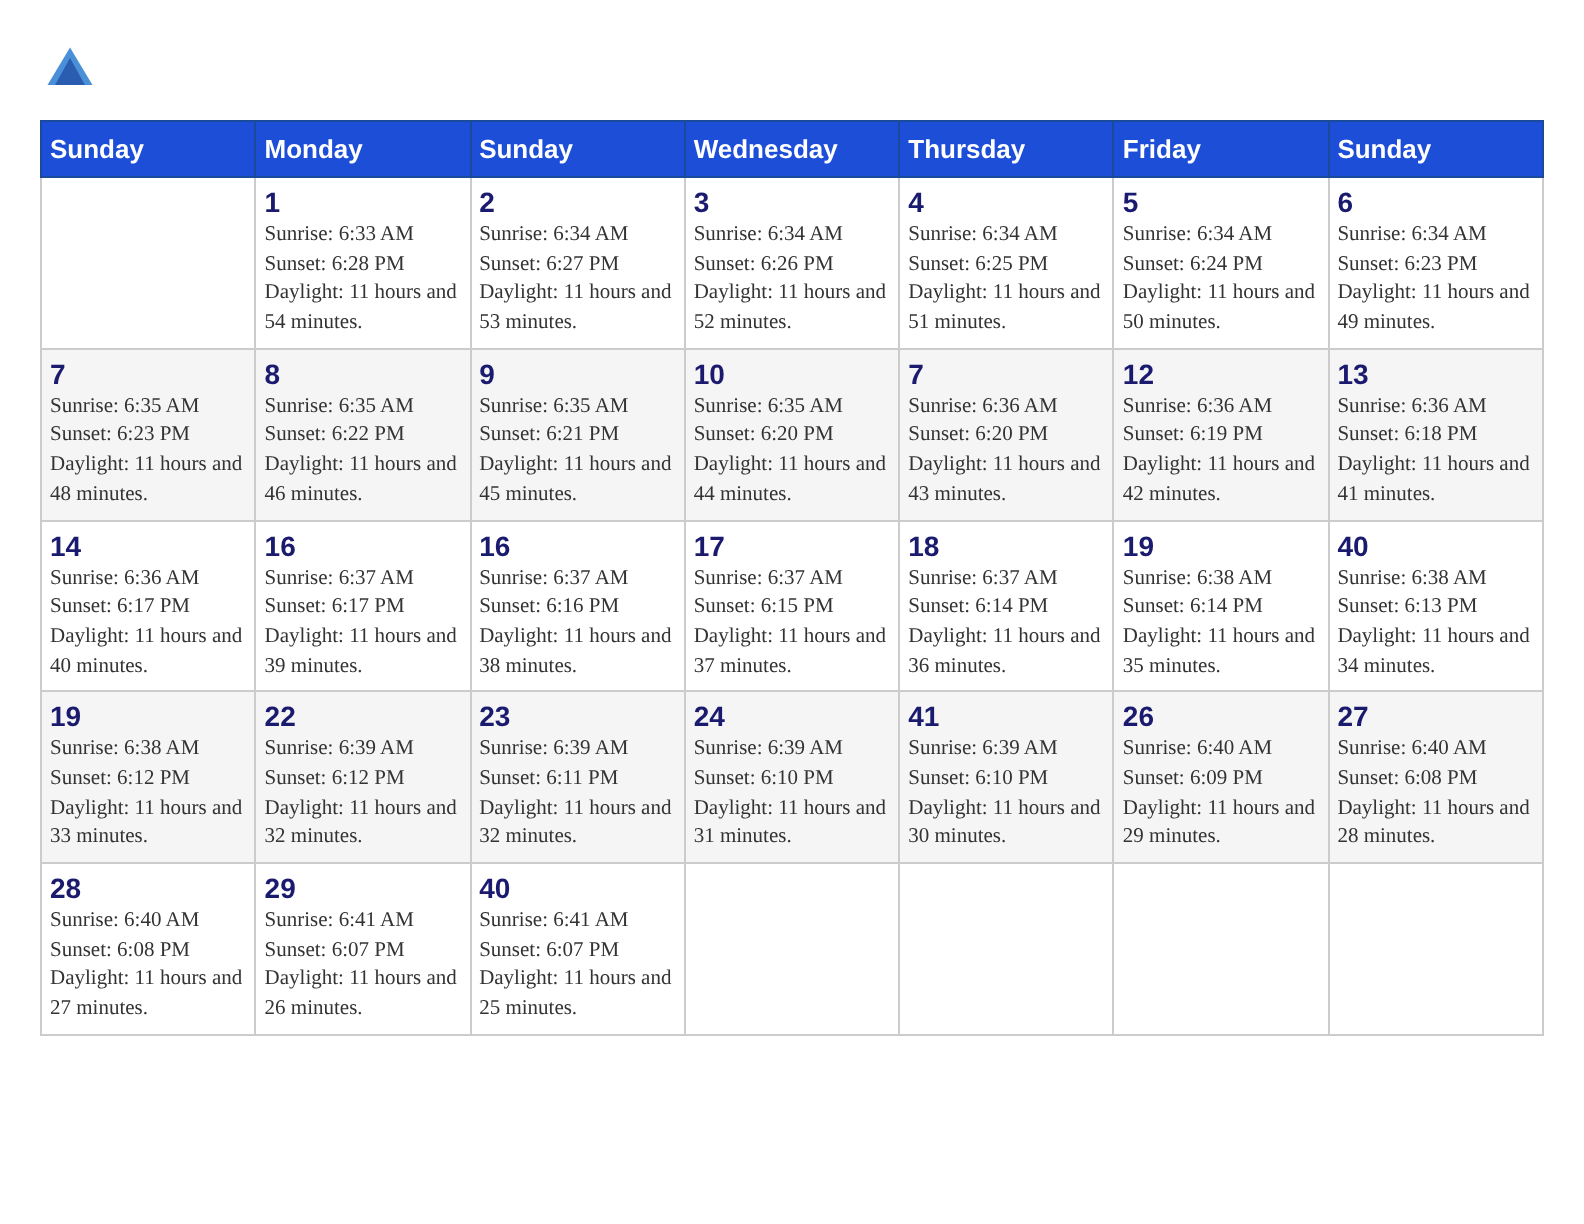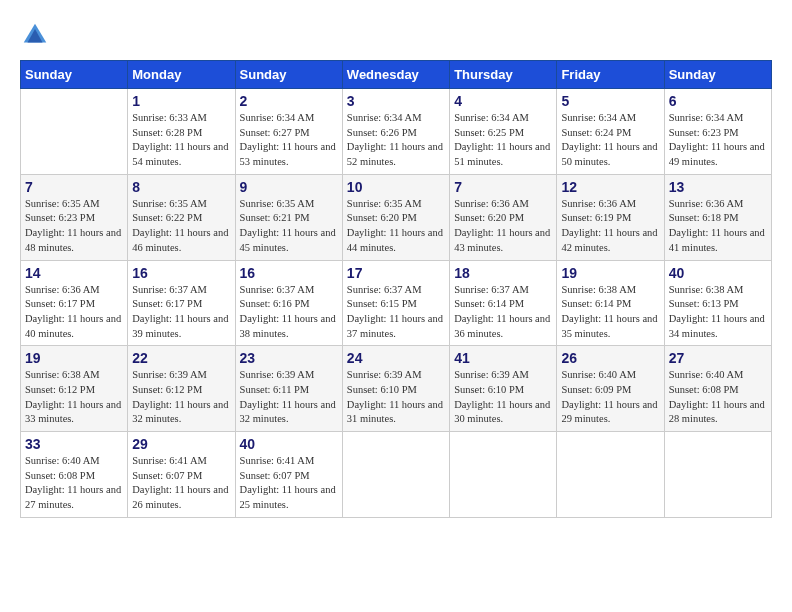--- a/index.html
+++ b/index.html
@@ -229,21 +229,21 @@
           <span class="day-number">26</span>
           <div class="day-info">Sunrise: 6:40 AM<br>Sunset: 6:09 PM<br>Daylight: 11 hours and 29 minutes.</div>
         </td>
         <td>
           <span class="day-number">27</span>
           <div class="day-info">Sunrise: 6:40 AM<br>Sunset: 6:08 PM<br>Daylight: 11 hours and 28 minutes.</div>
         </td>
       </tr>
       <tr>
         <td>
-          <span class="day-number">33</span>
+          <span class="day-number">28</span>
           <div class="day-info">Sunrise: 6:40 AM<br>Sunset: 6:08 PM<br>Daylight: 11 hours and 27 minutes.</div>
         </td>
         <td>
           <span class="day-number">29</span>
           <div class="day-info">Sunrise: 6:41 AM<br>Sunset: 6:07 PM<br>Daylight: 11 hours and 26 minutes.</div>
         </td>
         <td>
           <span class="day-number">40</span>
           <div class="day-info">Sunrise: 6:41 AM<br>Sunset: 6:07 PM<br>Daylight: 11 hours and 25 minutes.</div>
         </td>

